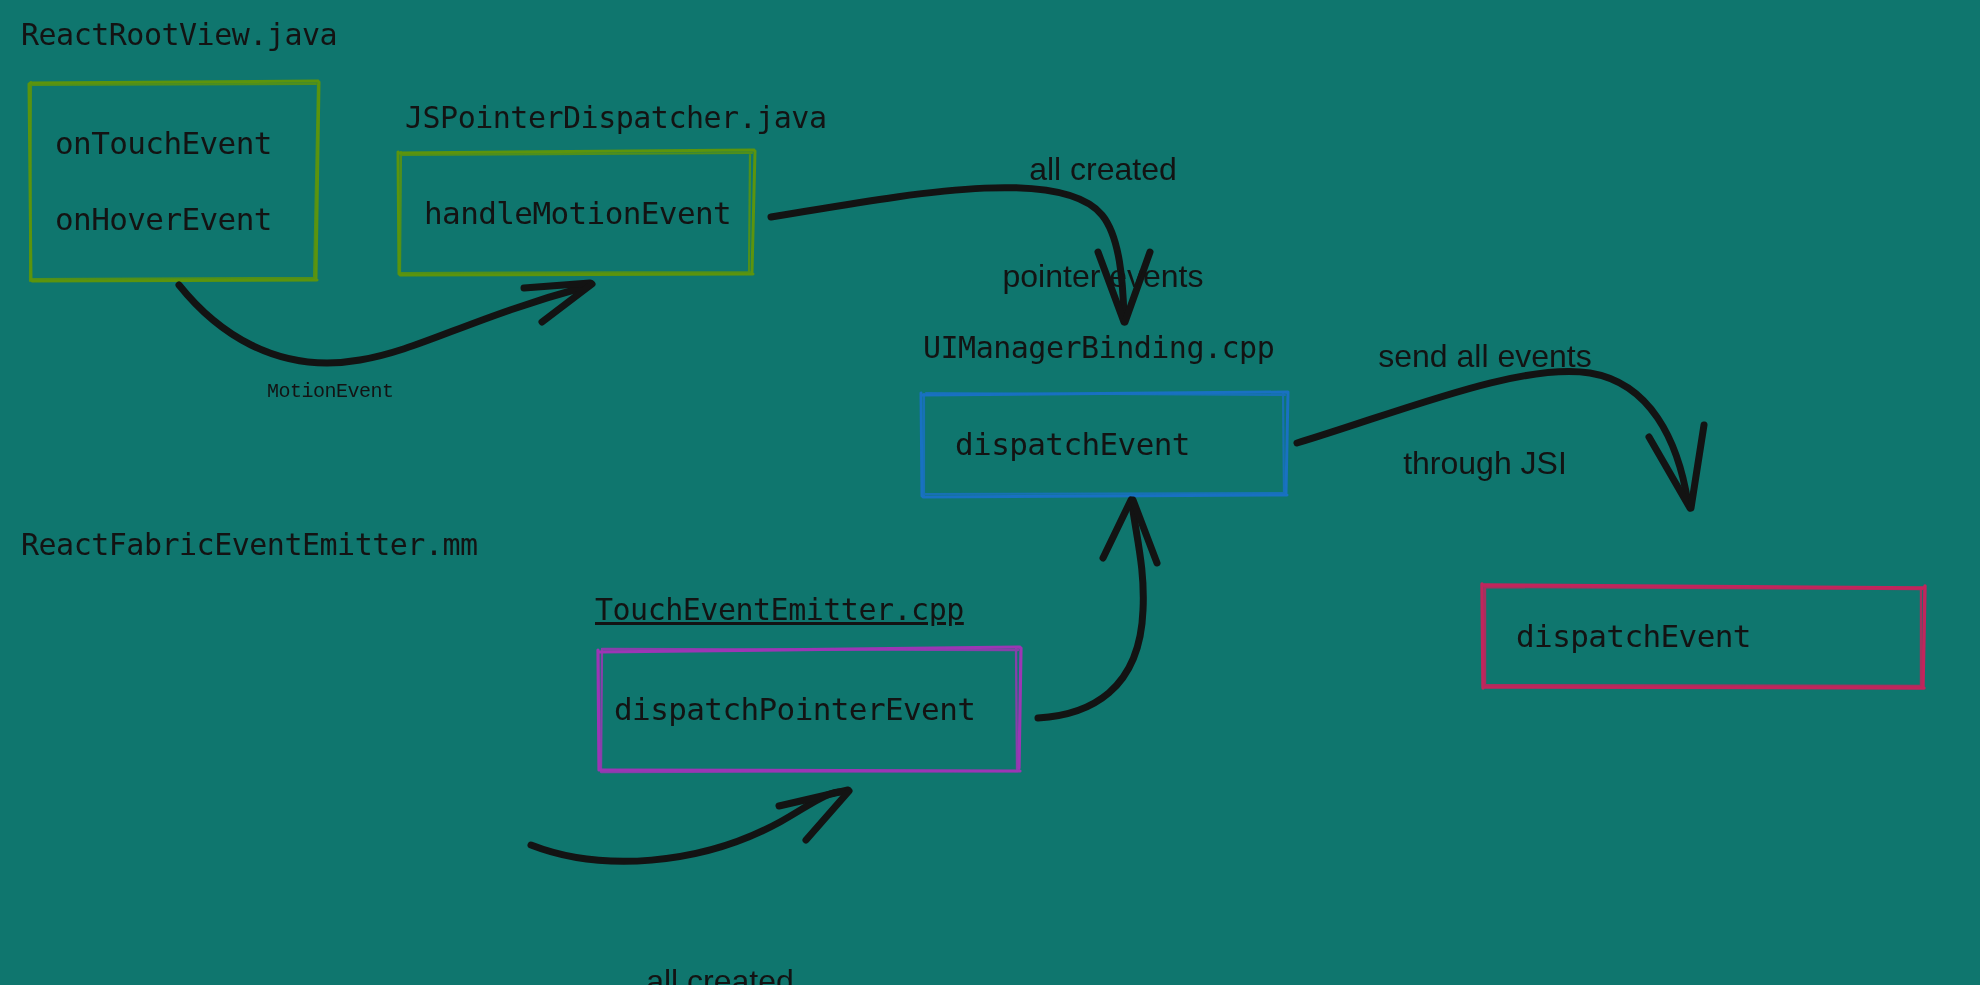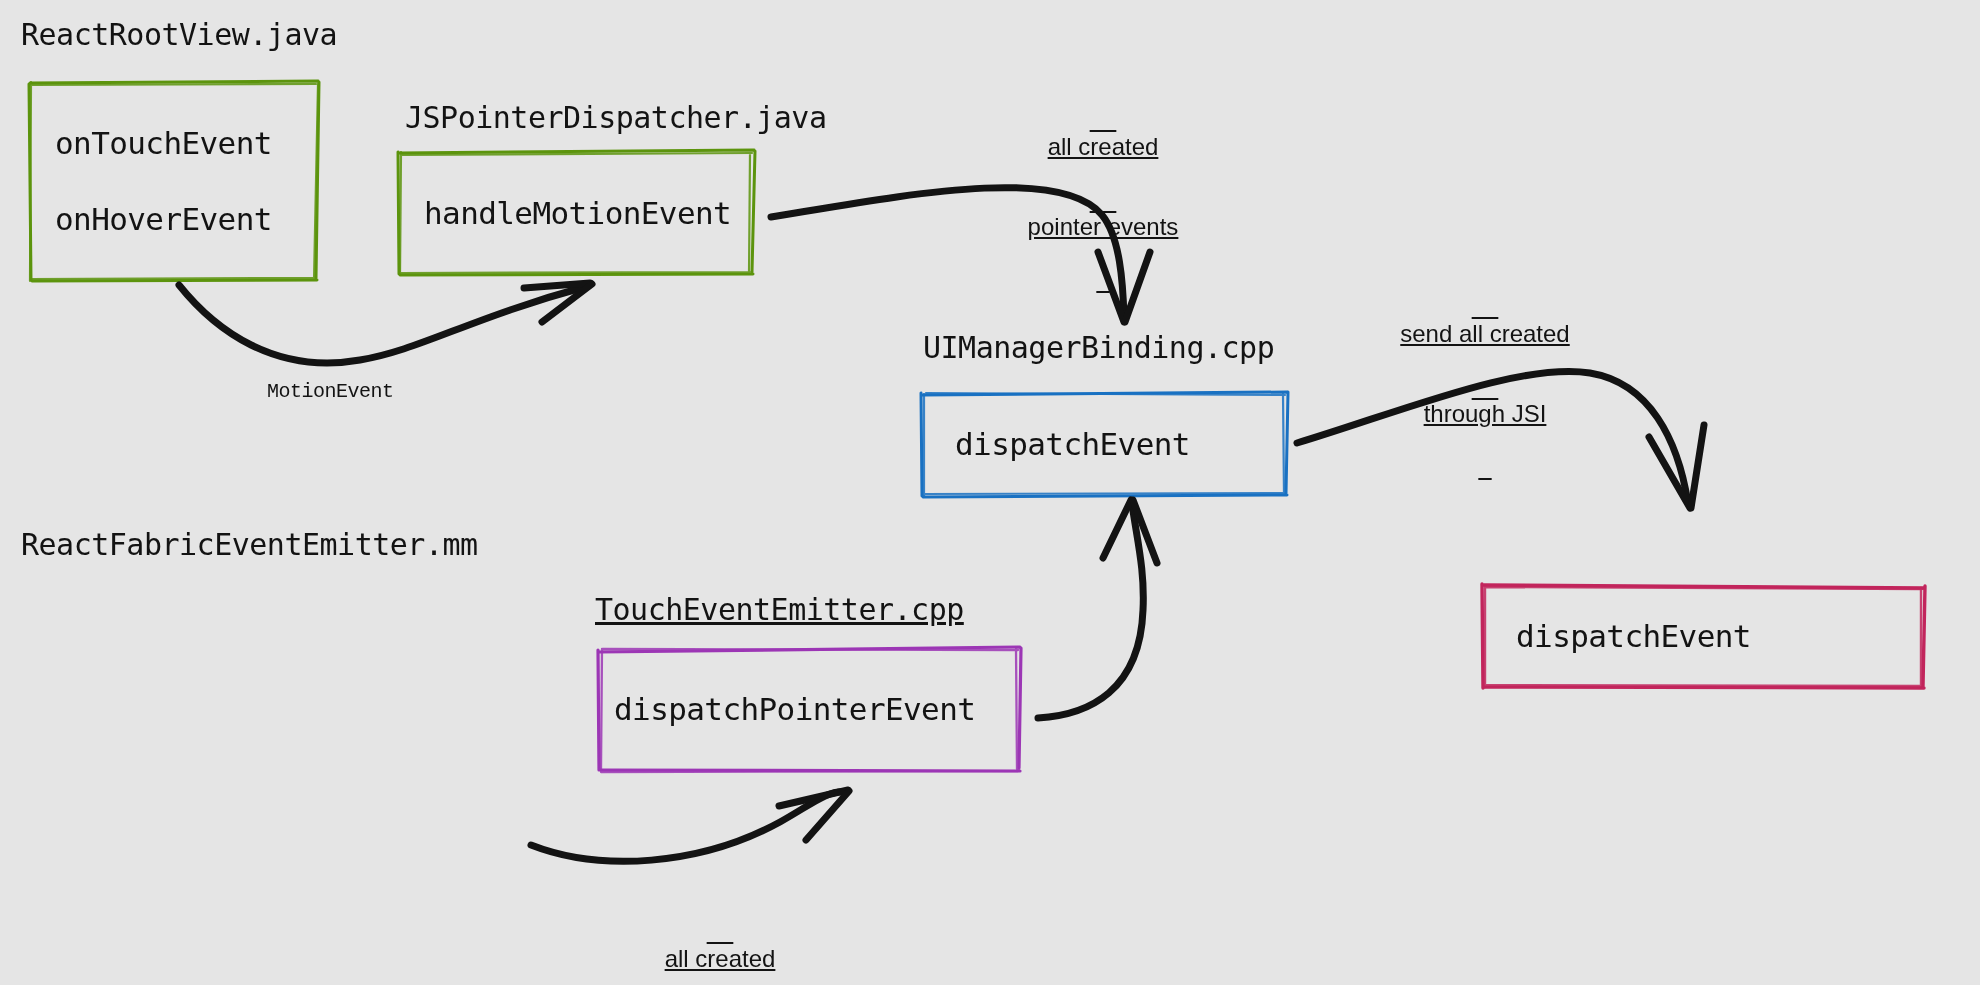--- a/index.html
+++ b/index.html
@@ -4,43 +4,42 @@
 <style>
   html, body {
     margin: 0;
     padding: 0;
     background: #ffffff;
   }
   #canvas {
     position: relative;
     width: 1980px;
     height: 985px;
-    background: #e5e5e5;
+    background: #0f766e;
     overflow: hidden;
     font-family: "DejaVu Sans Mono", monospace;
   }
 
   
   .file-label {
     position: absolute;
     font-family: "DejaVu Sans Mono", monospace;
     font-size: 30px;
     color: #131313;
     white-space: nowrap;
     letter-spacing: -0.5px;
   }
   .edge-label {
     position: absolute;
     font-family: "Liberation Sans", sans-serif;
-    font-size: 24px;
+    font-size: 32px;
     color: #131313;
     line-height: 1.12;
     text-align: center;
     white-space: pre;
-    text-decoration: underline;
   }
   .edge-label-mono {
     position: absolute;
     font-family: Liberation Mono, monospace;
     font-size: 20px;
     color: #131313;
     white-space: nowrap;
     letter-spacing: -0.5px;
   }
 
@@ -190,21 +189,21 @@
       <path d="M806,840 L849,791" fill="none" stroke="#131313" stroke-width="7" stroke-linecap="round"></path>
     </g>
   </svg>
 
   <div class="edge-label" style="left:958px; top:80px; width:290px;">
     <div>all created</div>
     <div>pointer events</div>
   </div>
 
   <div class="edge-label" style="left:1325px; top:267px; width:320px;">
-    <div>send all created</div>
+    <div>send all events</div>
     <div>through JSI</div>
   </div>
 
   <div class="edge-label-mono" style="left:267px; top:380px;">MotionEvent</div>
 
   <div class="edge-label" style="left:575px; top:892px; width:290px;">
     <div>all created</div>
     
   </div>
 

